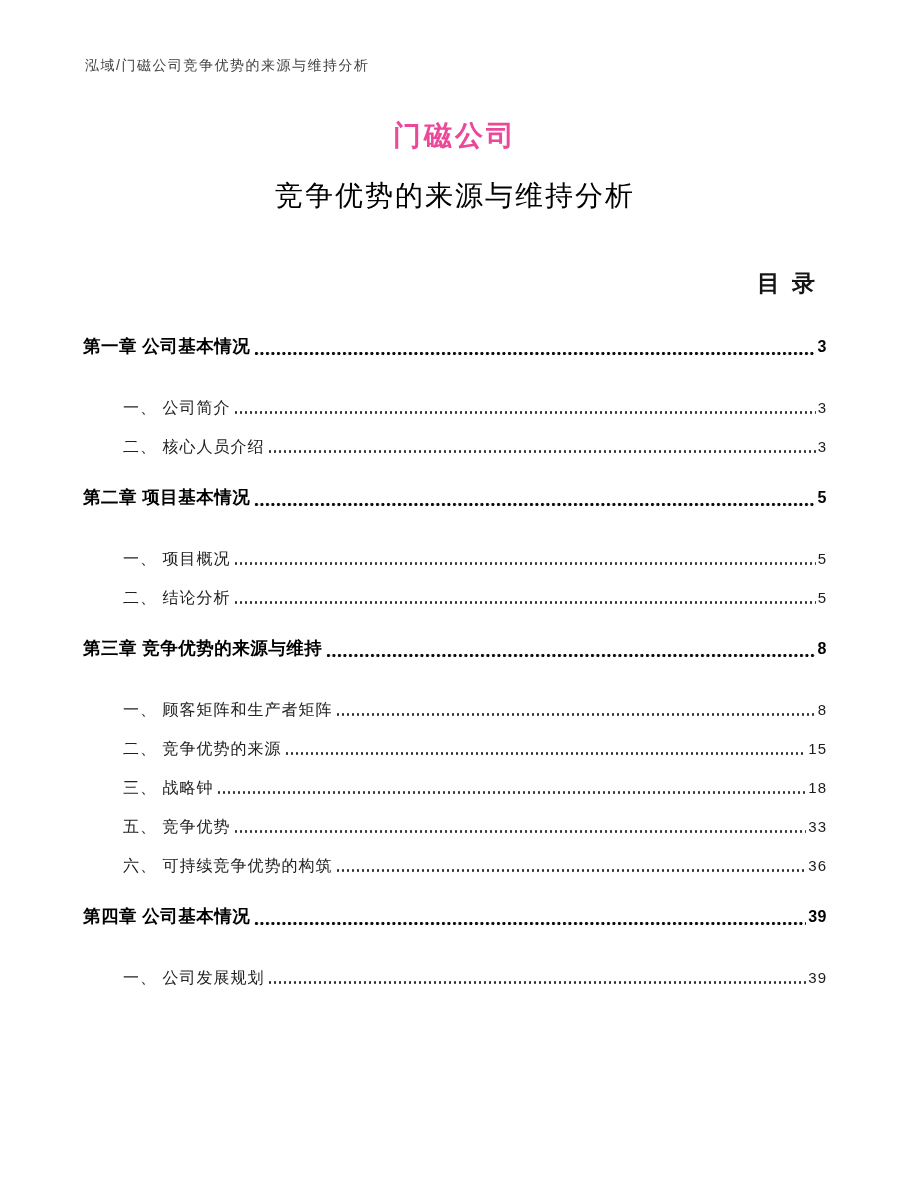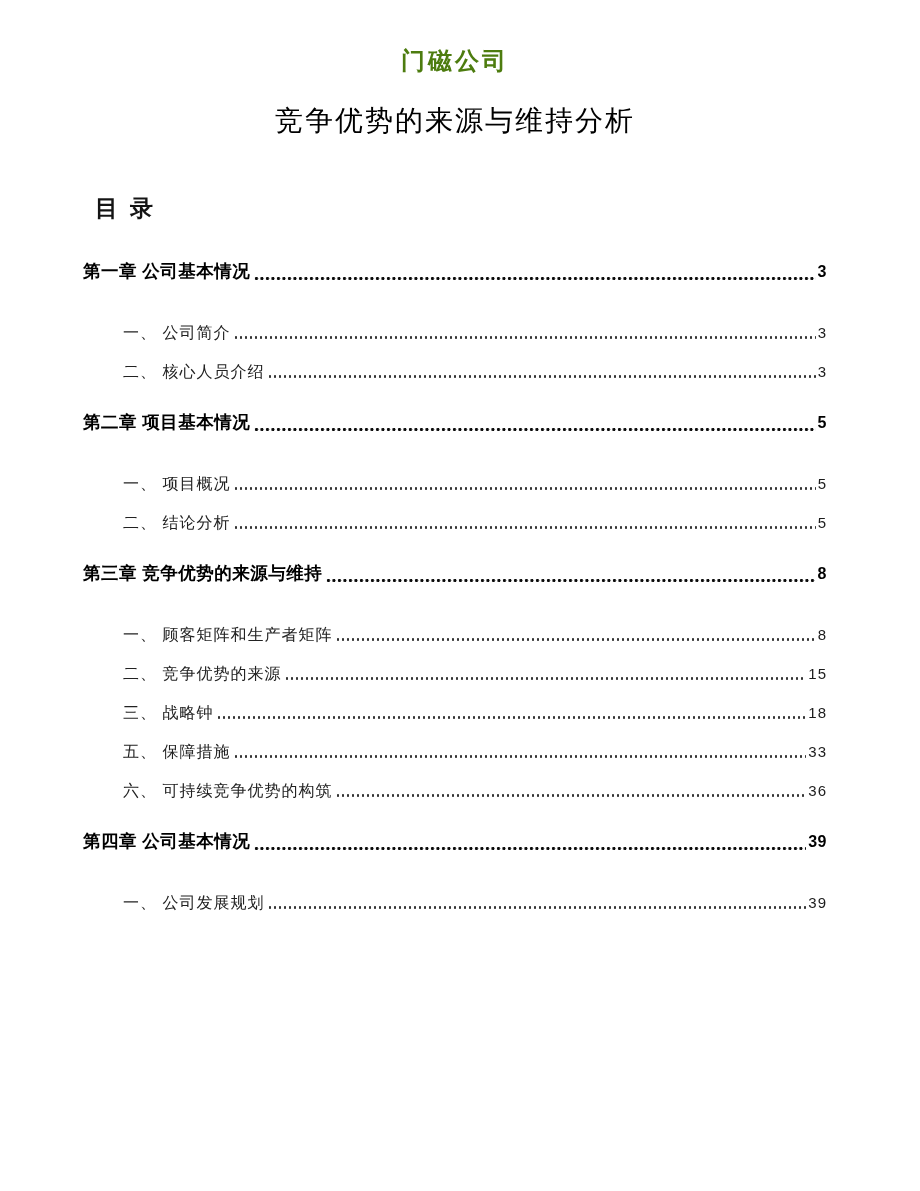--- a/index.html
+++ b/index.html
@@ -23,42 +23,42 @@
   .doc-header {
     padding-top: 55px;
     font-size: 14px;
     line-height: 20px;
     color: #3f3f3f;
     letter-spacing: 1.5px;
     padding-left: 2px;
   }
   .title1 {
     margin: 41px 0 0 0;
-    font-size: 24px;
+    font-size: 28px;
     line-height: 40px;
     font-weight: 700;
     text-align: center;
     letter-spacing: 3px;
-    color: #4d7c0f;
+    color: #ec4899;
   }
   .title2 {
     margin: 20px 0 0 0;
     font-size: 28px;
     line-height: 40px;
     font-weight: 400;
     text-align: center;
     letter-spacing: 2px;
     color: #000000;
   }
   .toc-heading {
     margin-top: 50px;
     font-size: 23px;
     line-height: 34px;
     font-weight: 600;
-    text-align: left;
+    text-align: right;
     letter-spacing: 12px;
     text-indent: 12px;
     color: #141414;
   }
   .toc {
     margin-top: 6px;
     display: flex;
     flex-direction: column;
   }
   .toc-row {
@@ -107,20 +107,21 @@
     flex: 0 0 auto;
     white-space: nowrap;
   }
   .chapter .toc-page { font-size: 16px; font-weight: 700; }
   .sub .toc-page { font-size: 15px; font-weight: 400; color: #1c1c1c; }
 </style>
 </head>
 <body>
 
 <div class="page">
+  <div class="doc-header">泓域/门磁公司竞争优势的来源与维持分析</div>
 
   <h1 class="title1">门磁公司</h1>
 
   <h2 class="title2">竞争优势的来源与维持分析</h2>
 
   <div class="toc-heading">目录</div>
 
   <nav class="toc" id="toc">
       <div class="toc-row chapter">
     <span class="toc-label">第一章 公司基本情况</span>
@@ -166,21 +167,21 @@
     <span class="toc-label">二、 竞争优势的来源</span>
     <span class="leader"></span>
     <span class="toc-page">15</span>
   </div>
       <div class="toc-row sub">
     <span class="toc-label">三、 战略钟</span>
     <span class="leader"></span>
     <span class="toc-page">18</span>
   </div>
       <div class="toc-row sub">
-    <span class="toc-label">五、 保障措施</span>
+    <span class="toc-label">五、 竞争优势</span>
     <span class="leader"></span>
     <span class="toc-page">33</span>
   </div>
       <div class="toc-row sub">
     <span class="toc-label">六、 可持续竞争优势的构筑</span>
     <span class="leader"></span>
     <span class="toc-page">36</span>
   </div>
       <div class="toc-row chapter">
     <span class="toc-label">第四章 公司基本情况</span>

